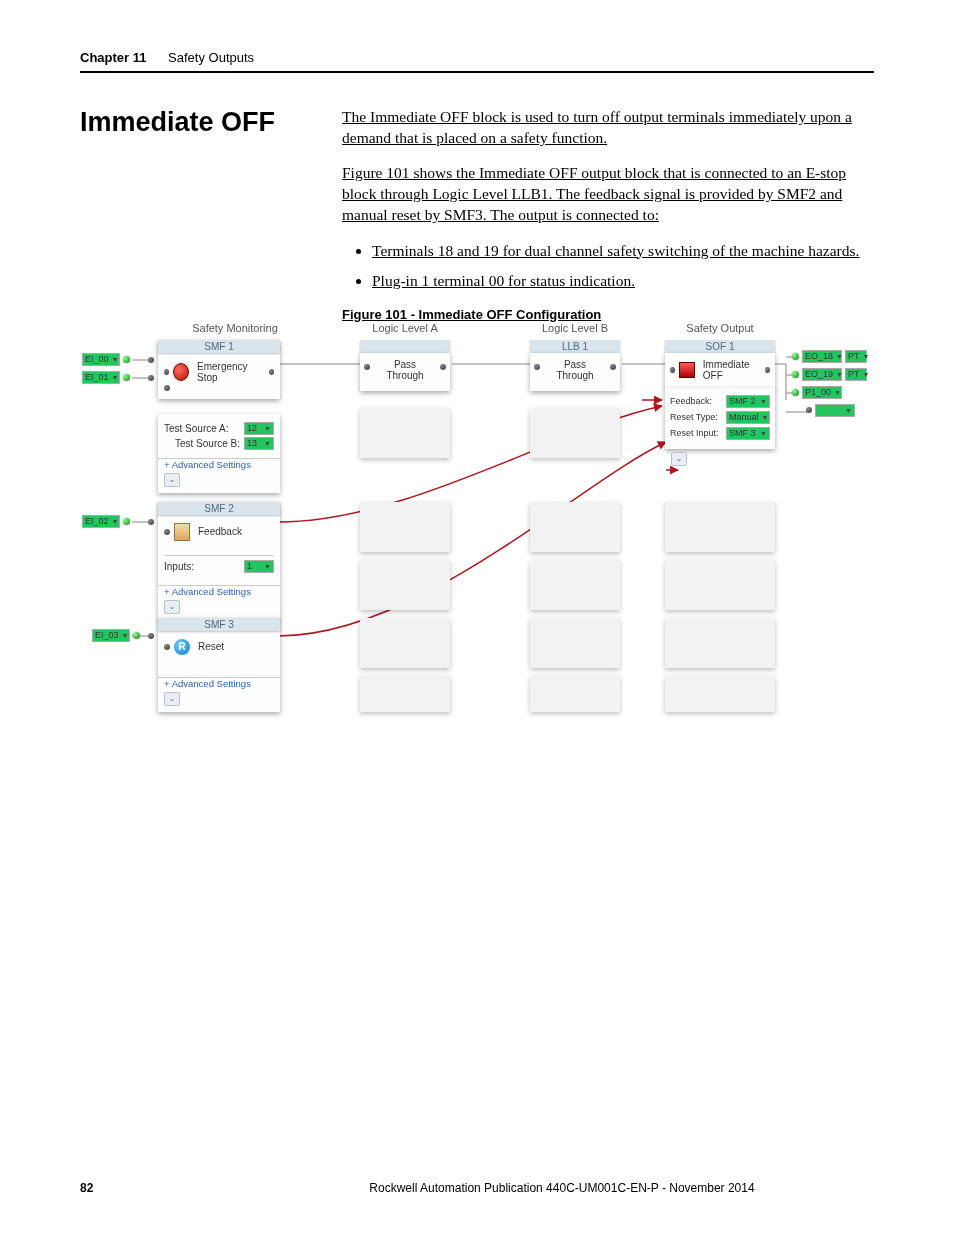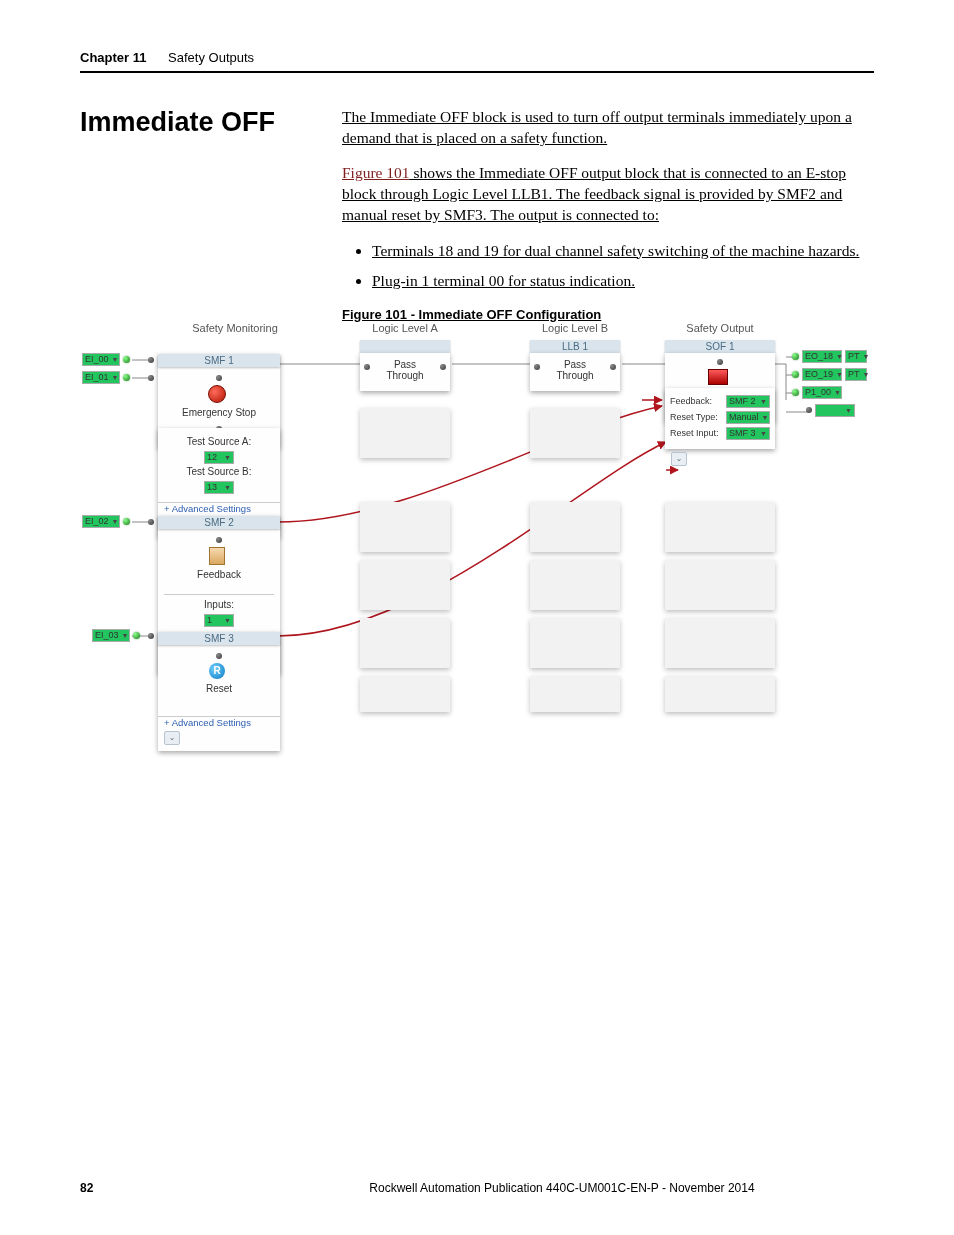--- a/index.html
+++ b/index.html
@@ -34,21 +34,21 @@
     font-family: Arial, Helvetica, sans-serif;
     font-weight: bold;
     font-size: 27px;
     margin-top: 6px;
   }
   .body-text {
     font-size: 15.5px;
     line-height: 1.35;
     margin: 6px 0 14px 0;
   }
-  .link { color: #7f1d1d; text-decoration: underline; cursor: pointer; }
+  .link { color: #000000; text-decoration: underline; cursor: pointer; }
   ul.bullets { margin: 4px 0 14px 30px; padding: 0; font-size: 15.5px; line-height: 1.45; }
   ul.bullets li { margin-bottom: 8px; }
   .fig-caption {
     font-family: Arial, Helvetica, sans-serif;
     font-weight: bold;
     font-size: 13px;
     margin-top: 6px;
   }
 
   
@@ -73,24 +73,23 @@
     font-size: 10px;
     text-align: center;
     padding: 1px 0;
     box-shadow: 0 1px 2px rgba(0,0,0,.25);
   }
   .panel {
     position: absolute;
     background: #fefefe;
     box-shadow: 0 2px 5px rgba(0,0,0,.35);
     box-sizing: border-box;
-    margin-top: 14px;
   }
   .panel-body { padding: 6px 6px; }
-  .row-line { display: flex; align-items: center; gap: 4px; margin: 2px 0; flex-direction: column; }
+  .row-line { display: flex; align-items: center; gap: 4px; margin: 2px 0; }
   .sel {
     border: 1px solid #aaa;
     background: #22c55e;
     font-size: 9px;
     padding: 0 2px;
     height: 13px;
     line-height: 13px;
     box-sizing: border-box;
     display: inline-flex;
     align-items: center;

